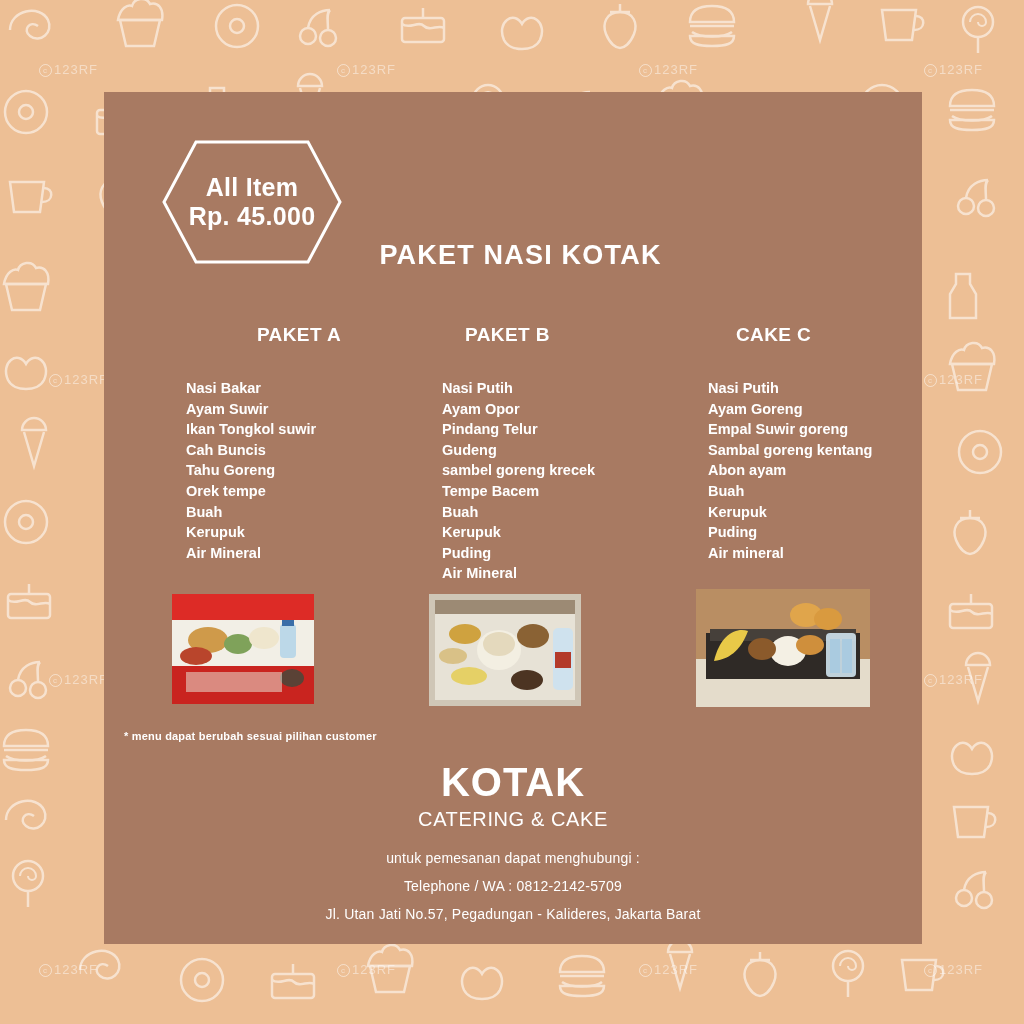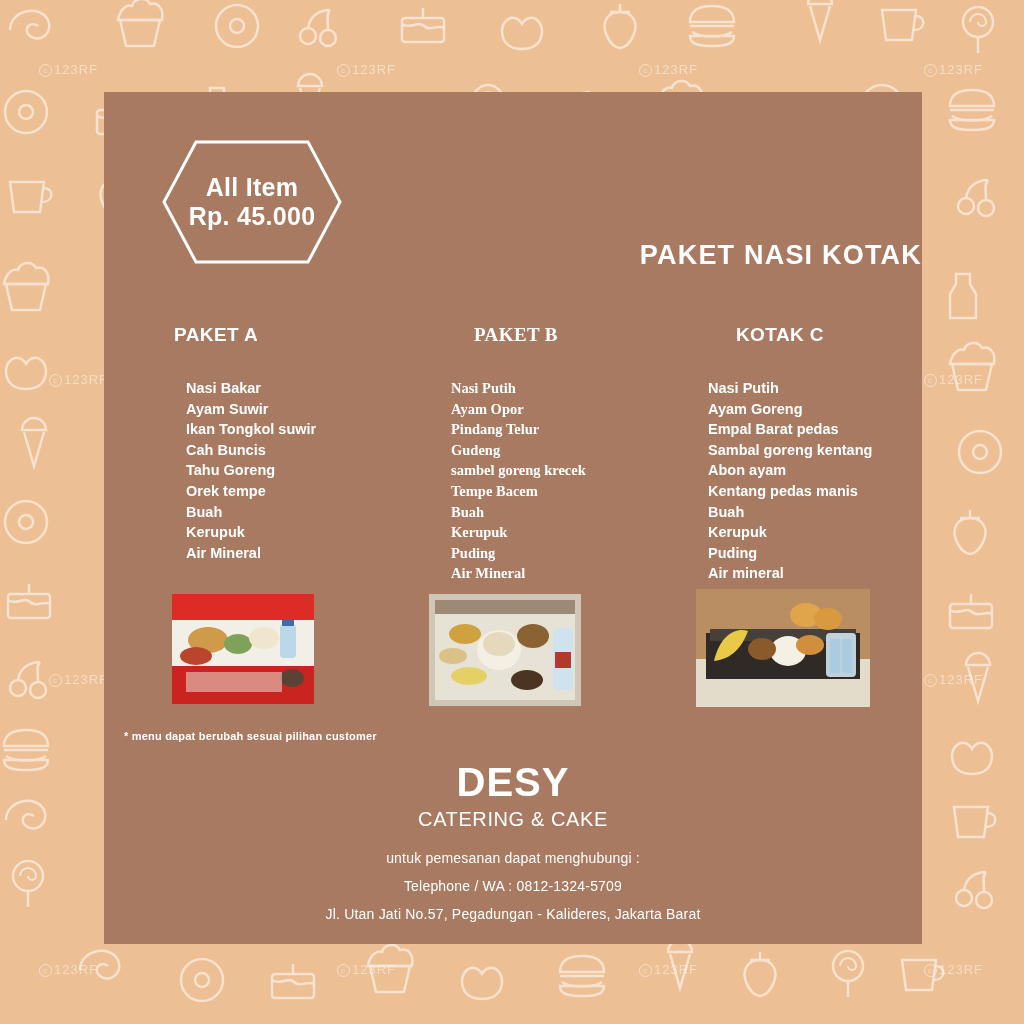--- a/index.html
+++ b/index.html
@@ -86,42 +86,42 @@
     font-weight: bold;
     letter-spacing: 0.3px;
     line-height: 1.15;
   }
 
   #menu-heading {
     position: absolute;
     left: 0;
     right: 0;
     top: 148px;
-    text-align: right;
+    text-align: center;
     font-size: 27px;
     font-weight: bold;
     letter-spacing: 1.2px;
     padding-left: 15px;
   }
 
   .pkt-col {
     position: absolute;
     top: 232px;
   }
   .pkt-col.a { left: 70px; width: 250px; }
-  .pkt-col.b { left: 325px; width: 265px; font-family: Liberation Serif, serif; }
+  .pkt-col.b { left: 316px; width: 265px; }
   .pkt-col.c { left: 590px; width: 225px; }
 
   .pkt-title {
     font-size: 19px;
     font-weight: bold;
     letter-spacing: 0.4px;
     margin-bottom: 32px;
   }
-  .pkt-col.a .pkt-title { text-align: left; }
+  .pkt-col.a .pkt-title { text-align: center; }
   .pkt-col.b .pkt-title { text-align: left; padding-left: 45px; }
   .pkt-col.c .pkt-title { text-align: left; padding-left: 42px; }
 
   .pkt-list {
     list-style: none;
     margin: 12px;
     padding: 0;
     font-size: 14.5px;
     font-weight: bold;
     line-height: 20.6px;
@@ -374,28 +374,27 @@
       <li>sambel goreng krecek</li>
       <li>Tempe Bacem</li>
       <li>Buah</li>
       <li>Kerupuk</li>
       <li>Puding</li>
       <li>Air Mineral</li>
     </ul>
   </div>
 
   <div class="pkt-col c">
-    <div class="pkt-title">KOTAK C</div>
+    <div class="pkt-title">CAKE C</div>
     <ul class="pkt-list">
       <li>Nasi Putih</li>
       <li>Ayam Goreng</li>
-      <li>Empal Barat pedas</li>
+      <li>Empal Suwir goreng</li>
       <li>Sambal goreng kentang</li>
       <li>Abon ayam</li>
-      <li>Kentang pedas manis</li>
       <li>Buah</li>
       <li>Kerupuk</li>
       <li>Puding</li>
       <li>Air mineral</li>
     </ul>
   </div>
 
   <div class="food-photo" id="photo-a">
     <svg viewBox="0 0 142 110" preserveAspectRatio="none" aria-hidden="true">
       <rect x="0" y="0" width="142" height="110" fill="#d9cfc2"></rect>
@@ -444,22 +443,22 @@
       <ellipse cx="132" cy="30" rx="14" ry="11" fill="#d99a3f"></ellipse>
       <rect x="130" y="44" width="30" height="44" rx="4" fill="#cfe3ee" opacity="0.9"></rect>
       <rect x="134" y="50" width="10" height="34" fill="#aacbe0"></rect>
       <rect x="146" y="50" width="10" height="34" fill="#aacbe0"></rect>
     </svg>
   </div>
 
   <div id="menu-note">* menu dapat berubah sesuai pilihan customer</div>
 
   <div id="brand-block">
-    <div id="brand-name">DESY</div>
+    <div id="brand-name">KOTAK</div>
     <div id="brand-sub">CATERING &amp; CAKE</div>
   </div>
 
   <div id="contact-block">
     <div>untuk pemesanan dapat menghubungi :</div>
-    <div>Telephone / WA : 0812-1324-5709</div>
+    <div>Telephone / WA : 0812-2142-5709</div>
     <div>Jl. Utan Jati No.57, Pegadungan - Kalideres, Jakarta Barat</div>
   </div>
 </div>
 
 </body></html>

